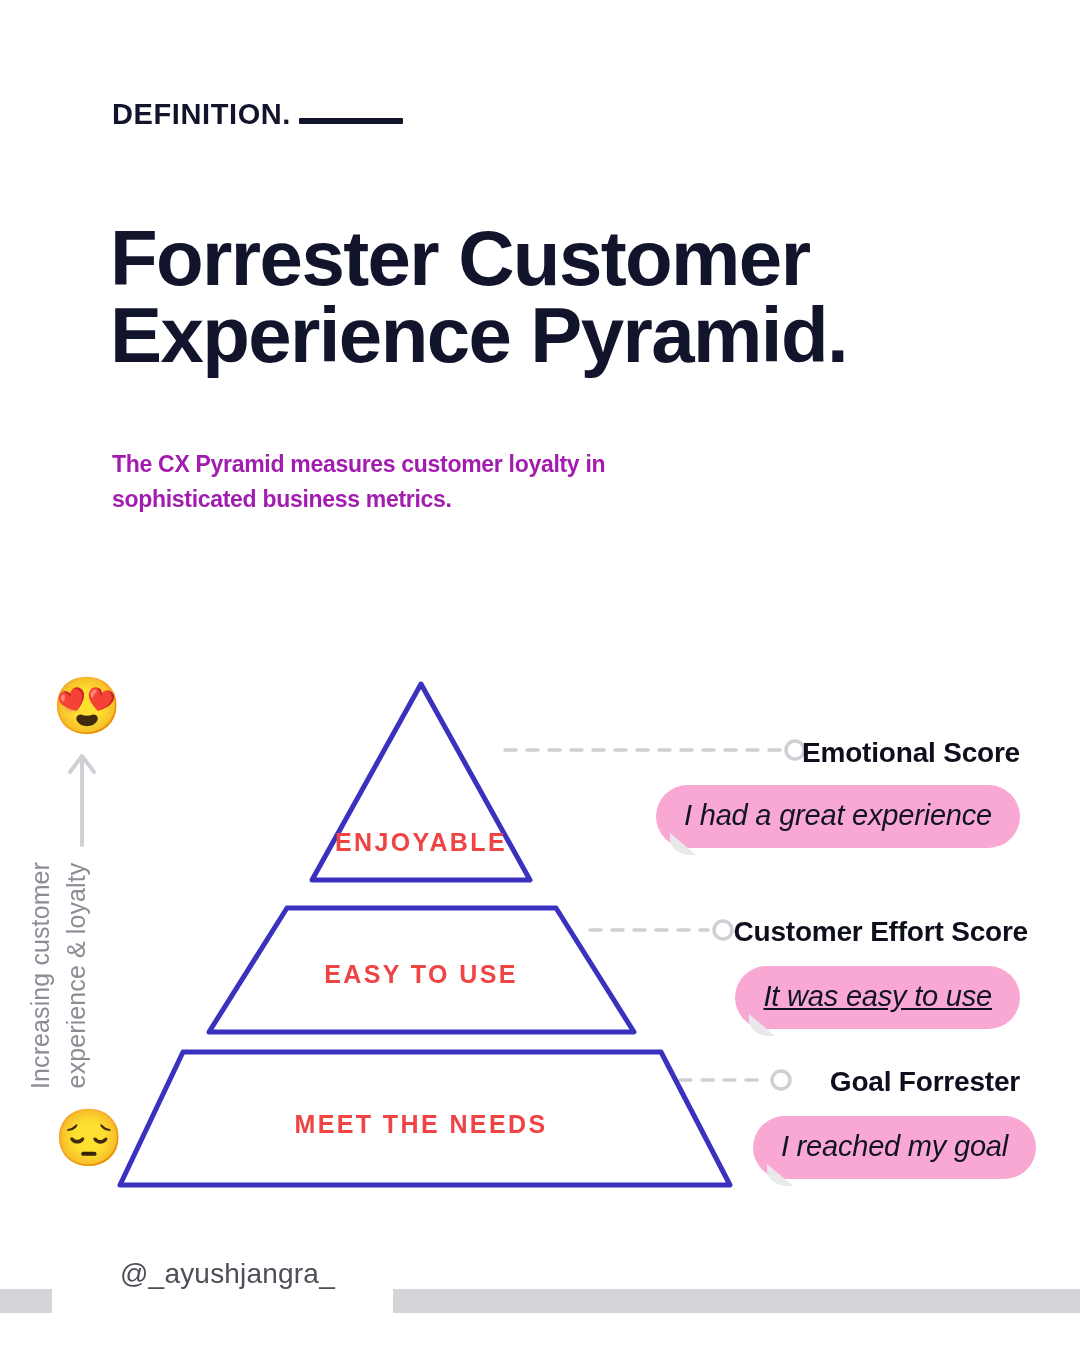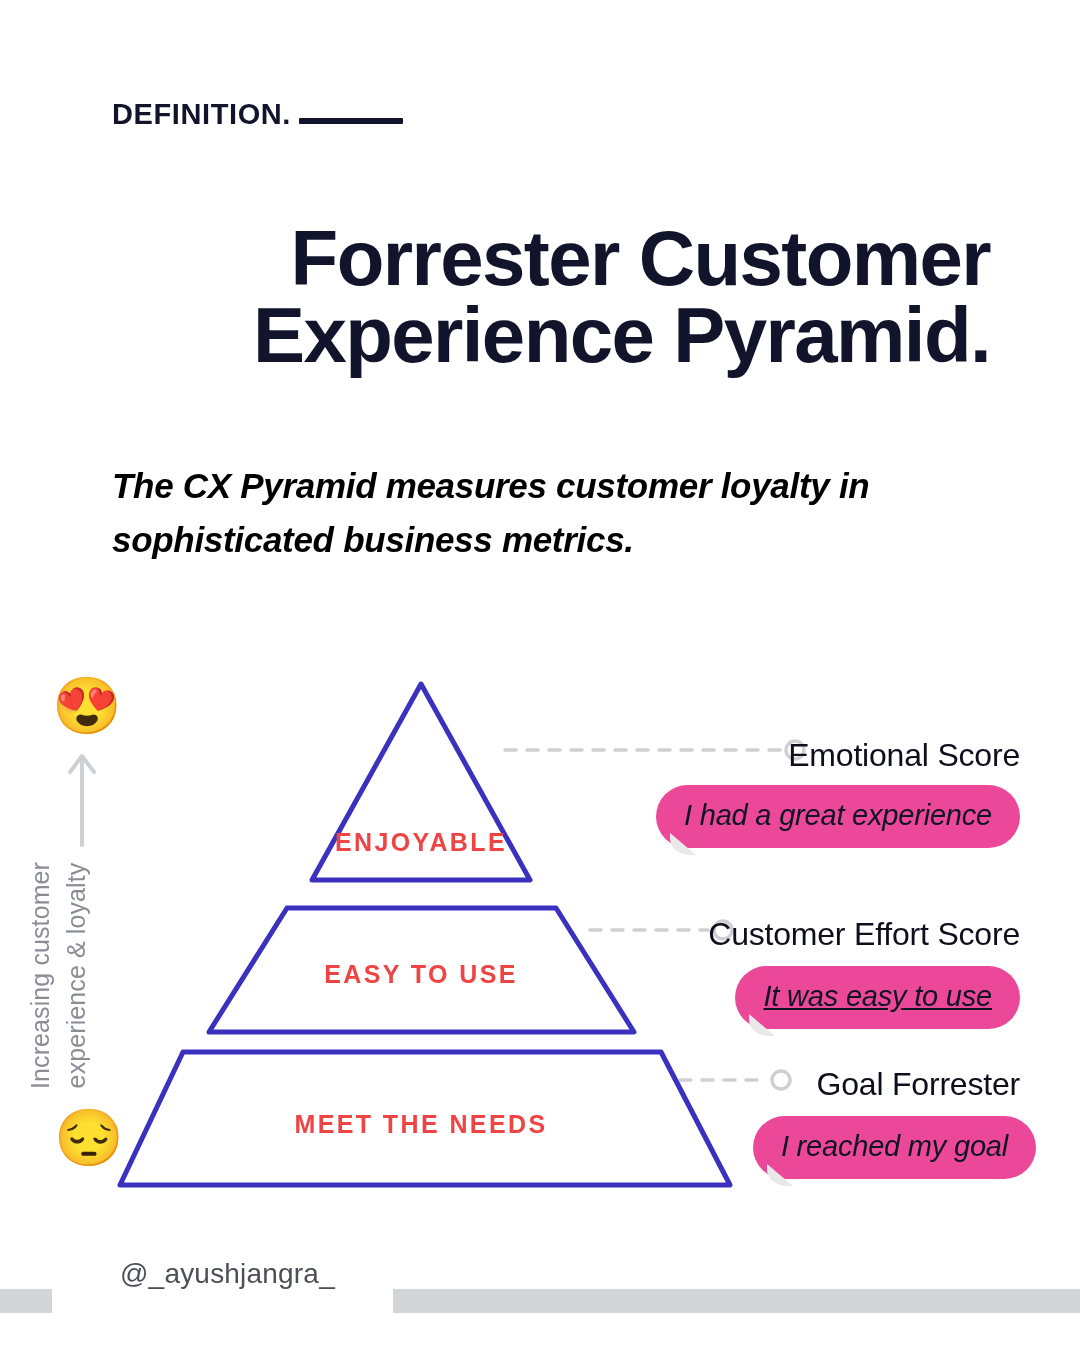--- a/index.html
+++ b/index.html
@@ -45,36 +45,34 @@
   .page-title {
     position: absolute;
     left: 110px;
     top: 168px;
     width: 880px;
     font-size: 78px;
     line-height: 0.99;
     font-weight: 700;
     letter-spacing: -1.6px;
     color: #11142b;
-    text-align: right;
   }
   .page-title .line { display: block; }
 
   
   .page-desc {
     position: absolute;
     left: 112px;
     top: 424px;
     width: 880px;
-    font-size: 35px;
+    font-size: 23px;
     line-height: 1.54;
     font-weight: 700;
     letter-spacing: -0.3px;
-    color: #000000;
-    font-style: italic;
+    color: #a21caf;
   }
   .page-desc .line { display: block; }
 
   
   .diagram {
     position: absolute;
     left: 0;
     top: 640px;
     width: 1080px;
     height: 580px;
@@ -129,35 +127,35 @@
     white-space: nowrap;
     transform: translateX(-50%);
   }
   .tier-label.t0 { left: 421px; top: 188px; }
   .tier-label.t1 { left: 421px; top: 320px; }
   .tier-label.t2 { left: 421px; top: 470px; }
 
   
   .metric-label {
     position: absolute;
-    font-size: 32px;
-    font-weight: 400;
+    font-size: 28px;
+    font-weight: 700;
     letter-spacing: -0.2px;
     color: #0d0f1c;
     white-space: nowrap;
     text-align: right;
   }
   .metric-label.m0 { right: 60px; top: 97px; }
-  .metric-label.m1 { right: 60px; top: 276px; }
+  .metric-label.m1 { right: 52px; top: 276px; }
   .metric-label.m2 { right: 60px; top: 426px; }
 
   
   .bubble {
     position: absolute;
-    background: #ec4899;
+    background: #f9a8d4;
     border-radius: 34px;
     padding: 14px 28px 16px 28px;
     font-size: 29px;
     font-style: italic;
     font-weight: 400;
     letter-spacing: -0.2px;
     color: #111322;
     white-space: nowrap;
     text-align: center;
   }

